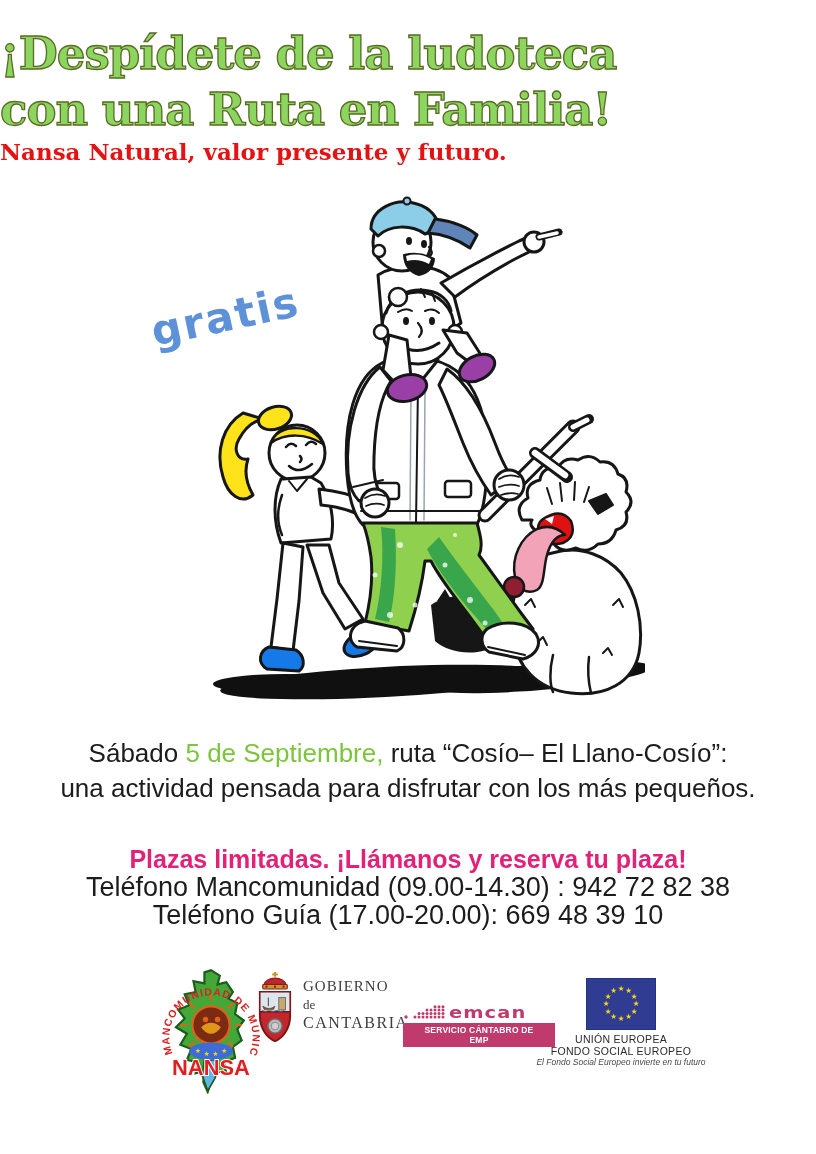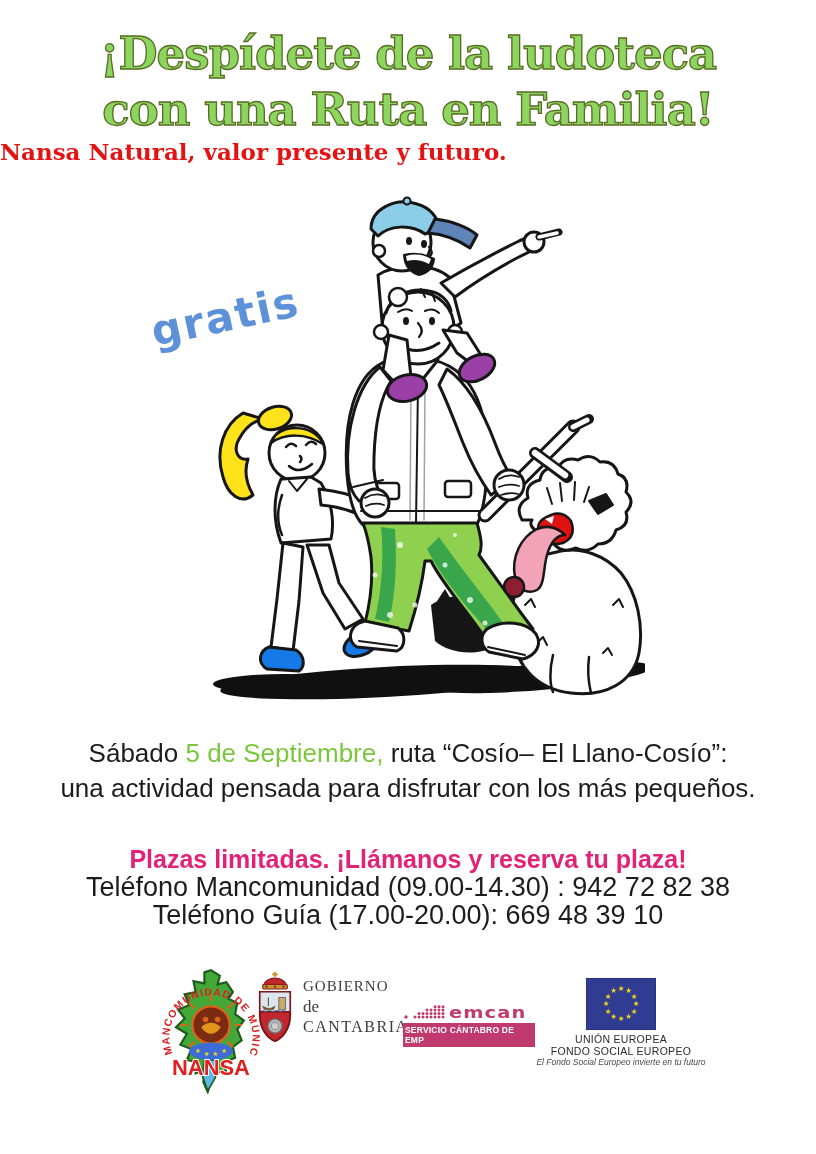--- a/index.html
+++ b/index.html
@@ -1,20 +1,20 @@
 <!DOCTYPE html>
 <html><head>
 <meta charset="utf-8">
 <style>
   html,body{margin:0;padding:0;background:#888;}
   .poster{position:relative;width:816px;height:1154px;background:#ffffff;overflow:hidden;
           font-family:"Liberation Sans",sans-serif;margin:0 auto;}
   .abs{position:absolute;}
 
-  .title{top:26px;left:0;width:816px;text-align:center;
+  .title{top:26px;left:0;width:816px;text-align:left;
          font-family:"DejaVu Serif",serif;font-weight:bold;
          font-size:45px;line-height:56px;letter-spacing:-1px;
          color:#8CD55F;-webkit-text-stroke:1.3px #5a6b24;}
   .subtitle{top:138px;left:0;width:816px;text-align:left;
             font-family:"DejaVu Serif",serif;font-weight:bold;
             font-size:23px;color:#E41212;}
   .gratis{top:292px;left:150px;font-family:"DejaVu Sans",sans-serif;
           font-weight:bold;font-size:42px;color:#5E92D8;
           transform:rotate(-12deg);letter-spacing:2px;}
 
@@ -25,32 +25,32 @@
   .booking-head{top:845px;left:0;width:816px;text-align:center;
                 font-size:25px;font-weight:bold;color:#E32277;}
   .phone{left:0;width:816px;text-align:center;font-size:27px;color:#1c1c1c;}
   .phone1{top:872px;}
   .phone2{top:900px;}
 
   .nansa-svg{left:156px;top:968px;}
   .crest-svg{left:254px;top:972px;}
   .gob-text{left:303px;top:978px;color:#3d3d3d;font-family:"Liberation Serif",serif;}
   .gob-text .l1{font-size:15px;letter-spacing:1px;}
-  .gob-text .l2{font-size:17px;margin:2px 0 1px 0;}
+  .gob-text .l2{font-size:13px;margin:2px 0 1px 0;}
   .gob-text .l3{font-size:16px;letter-spacing:1.5px;}
   .dept-text{left:250px;top:1044px;width:160px;text-align:center;
              font-size:9.5px;line-height:12px;color:#1c1c1c;letter-spacing:.2px;}
   .emcan{left:403px;top:1004px;width:132px;}
   .emcan-row{display:flex;align-items:flex-end;gap:0;}
   .emcan-name{font-family:"DejaVu Sans",sans-serif;font-weight:bold;font-size:18px;
               color:#C13A6E;letter-spacing:1px;line-height:16px;transform:scale(1.08,.92);
               transform-origin:left bottom;}
   .emcan-bar{margin-top:3px;background:#C13A6E;color:#ffffff;font-size:8.5px;
-             font-weight:bold;letter-spacing:.2px;
-             padding:2px 2px;width:128px;}
+             font-weight:bold;text-align:center;letter-spacing:.2px;
+             padding:2px 12px;width:128px;}
   .eu{left:535px;top:978px;width:172px;text-align:center;color:#2b2b2b;}
   .eu-flag{display:block;margin:0 auto 3px auto;}
   .eu .l1,.eu .l2{font-size:10.5px;line-height:12px;letter-spacing:.3px;}
   .eu .l3{font-size:8.5px;line-height:11px;font-style:italic;color:#4a4a4a;}
 
   svg text{font-family:"Liberation Sans",sans-serif;}
 </style>
 </head>
 <body>
 

